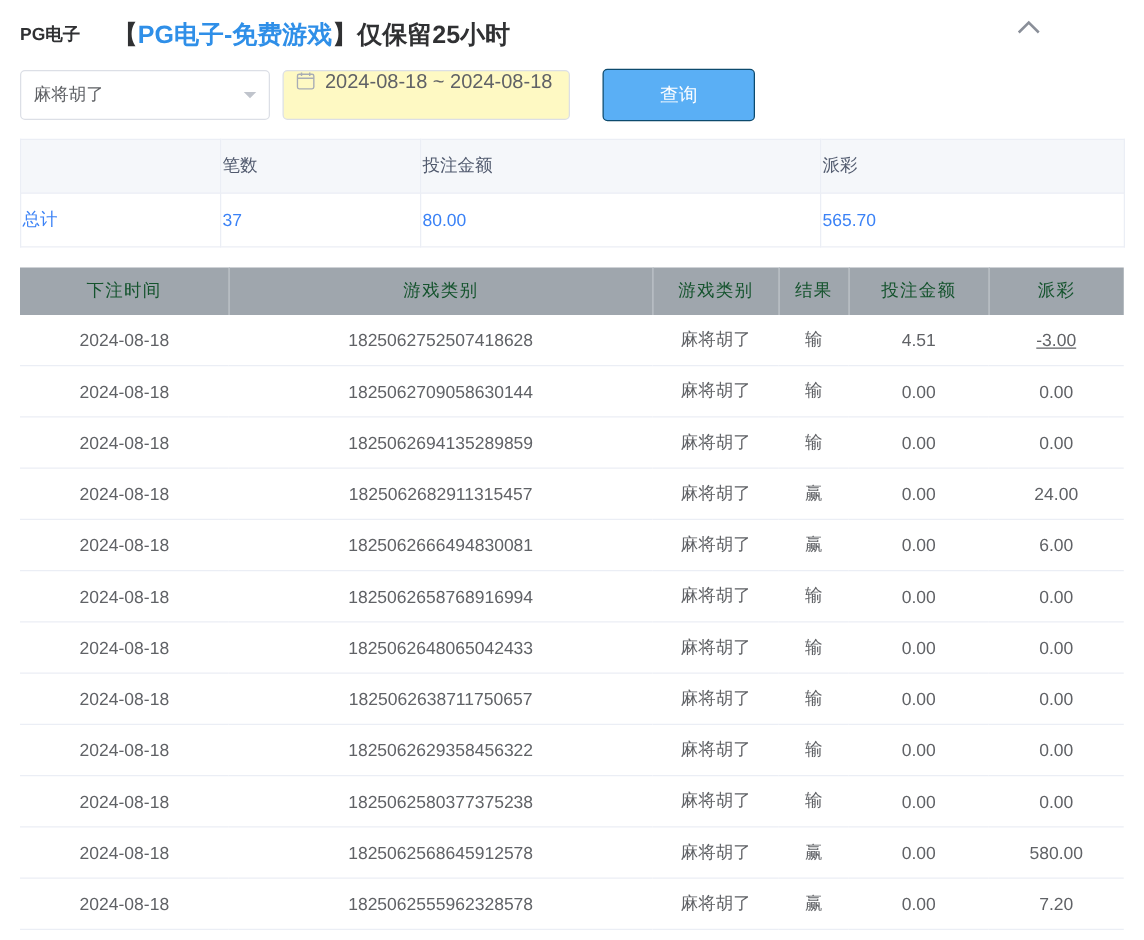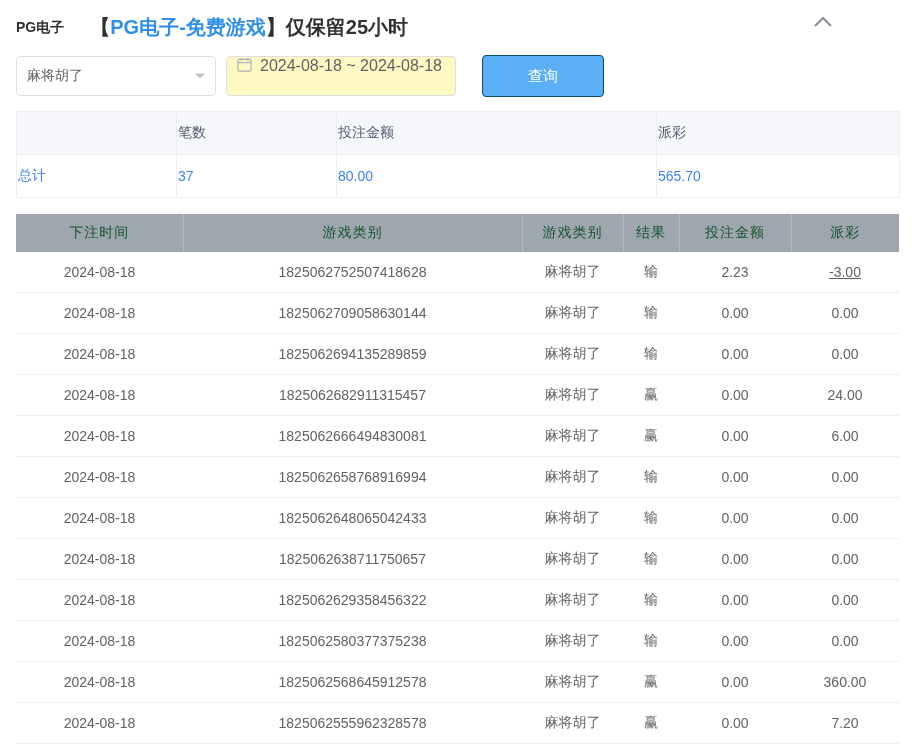--- a/index.html
+++ b/index.html
@@ -283,21 +283,21 @@
           <th>投注金额</th>
           <th>派彩</th>
         </tr>
       </thead>
       <tbody id="detail-body">
           <tr>
             <td>2024-08-18</td>
             <td class="col-order">1825062752507418628</td>
             <td>麻将胡了</td>
             <td>输</td>
-            <td>2.23</td>
+            <td>4.51</td>
             <td class="neg">-3.00</td>
           </tr>
           <tr>
             <td>2024-08-18</td>
             <td class="col-order">1825062709058630144</td>
             <td>麻将胡了</td>
             <td>输</td>
             <td>0.00</td>
             <td>0.00</td>
           </tr>
@@ -364,21 +364,21 @@
             <td>输</td>
             <td>0.00</td>
             <td>0.00</td>
           </tr>
           <tr>
             <td>2024-08-18</td>
             <td class="col-order">1825062568645912578</td>
             <td>麻将胡了</td>
             <td>赢</td>
             <td>0.00</td>
-            <td>360.00</td>
+            <td>580.00</td>
           </tr>
           <tr>
             <td>2024-08-18</td>
             <td class="col-order">1825062555962328578</td>
             <td>麻将胡了</td>
             <td>赢</td>
             <td>0.00</td>
             <td>7.20</td>
           </tr>
           <tr>

